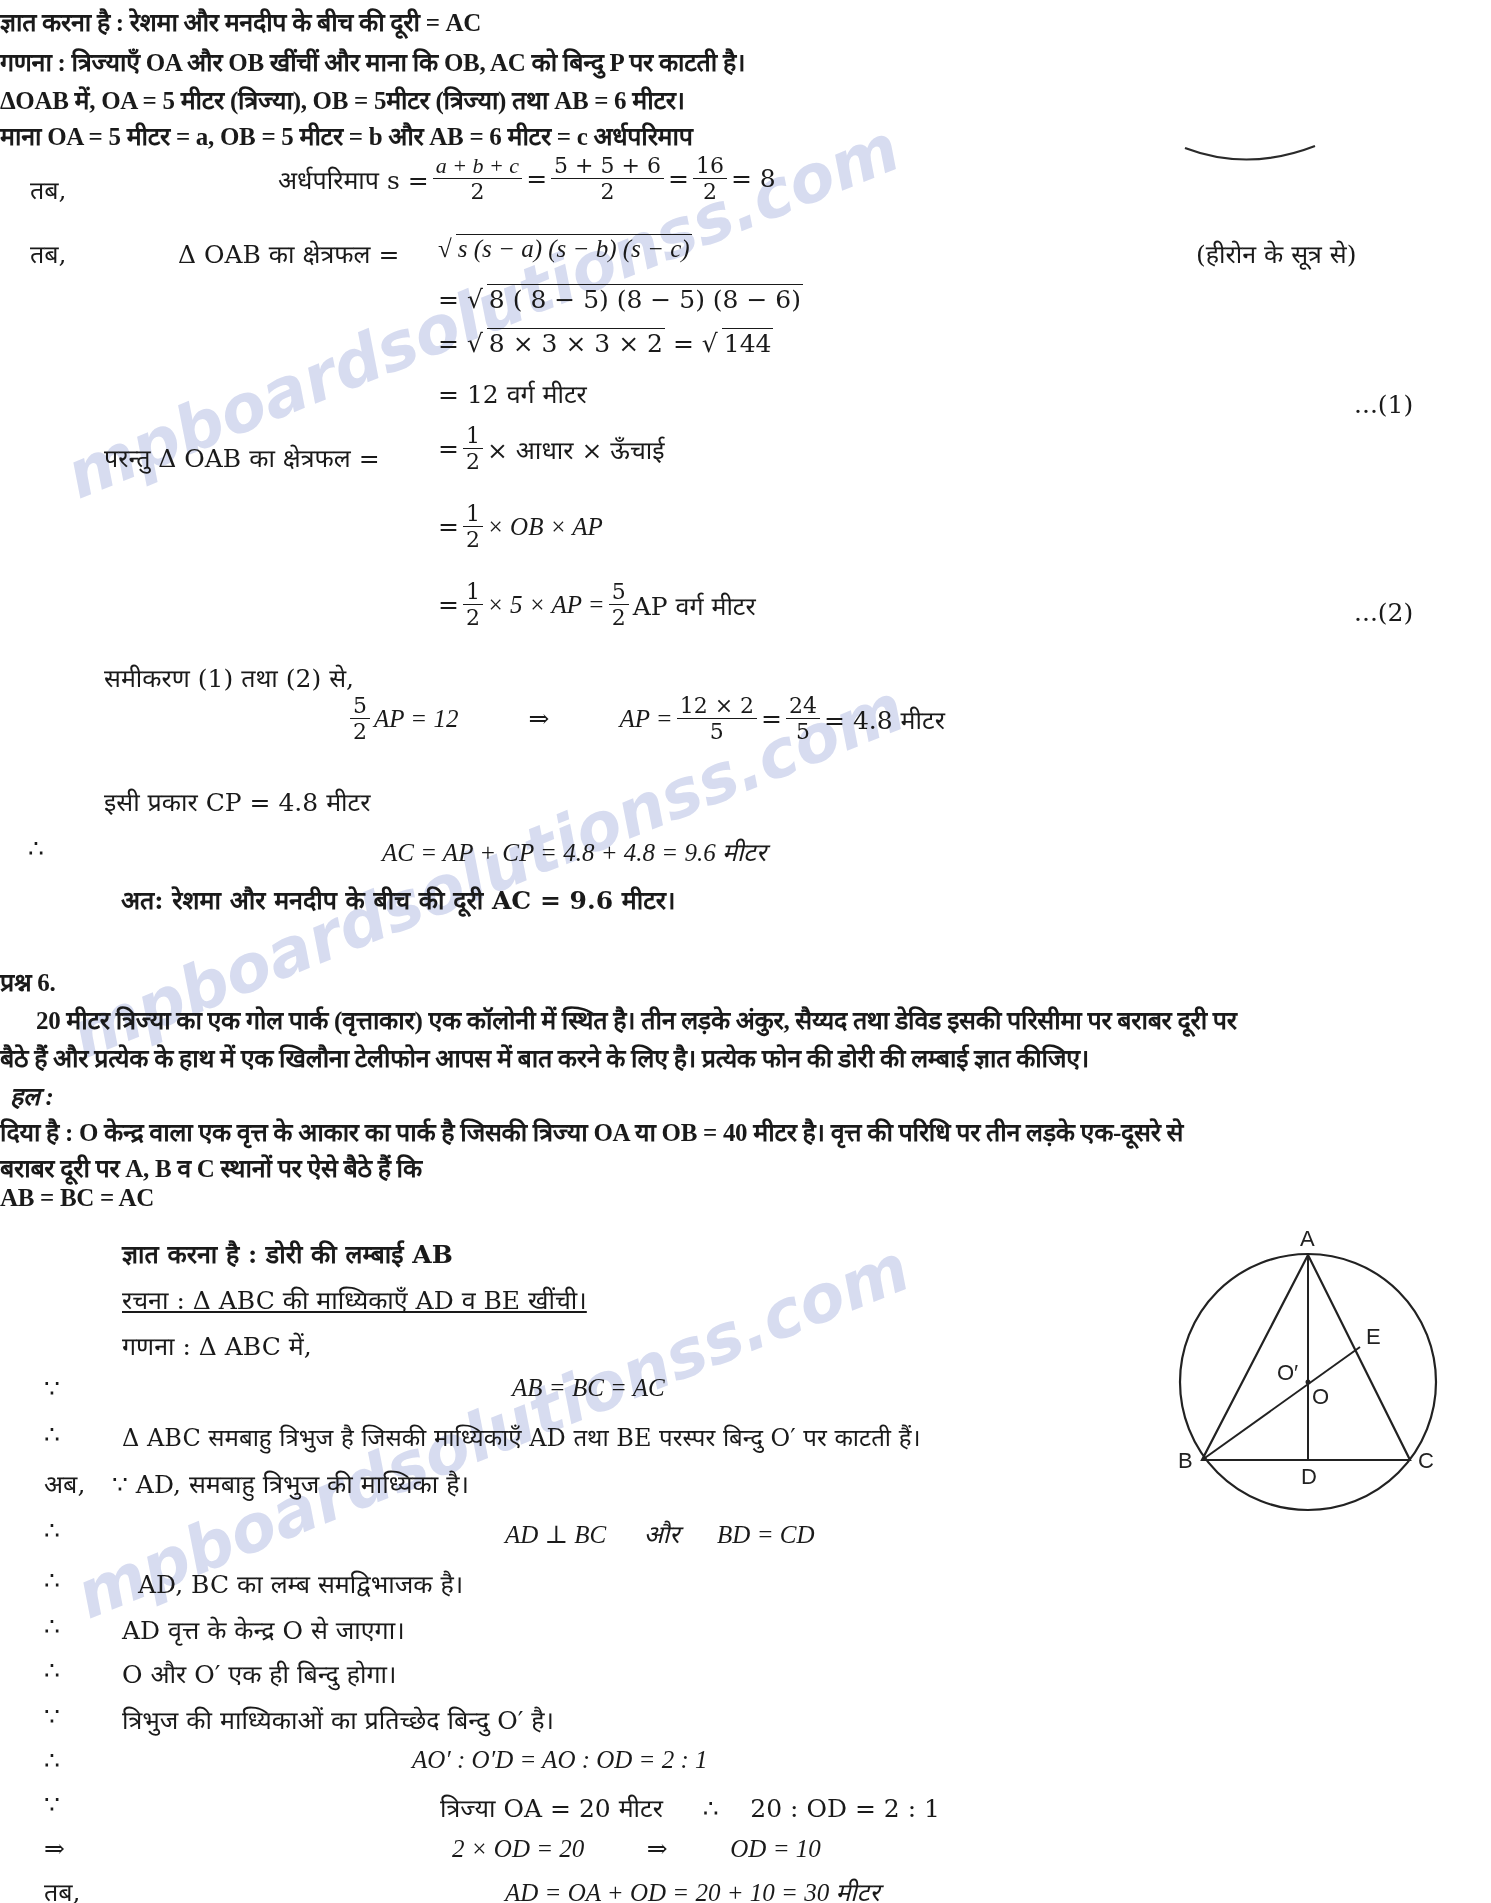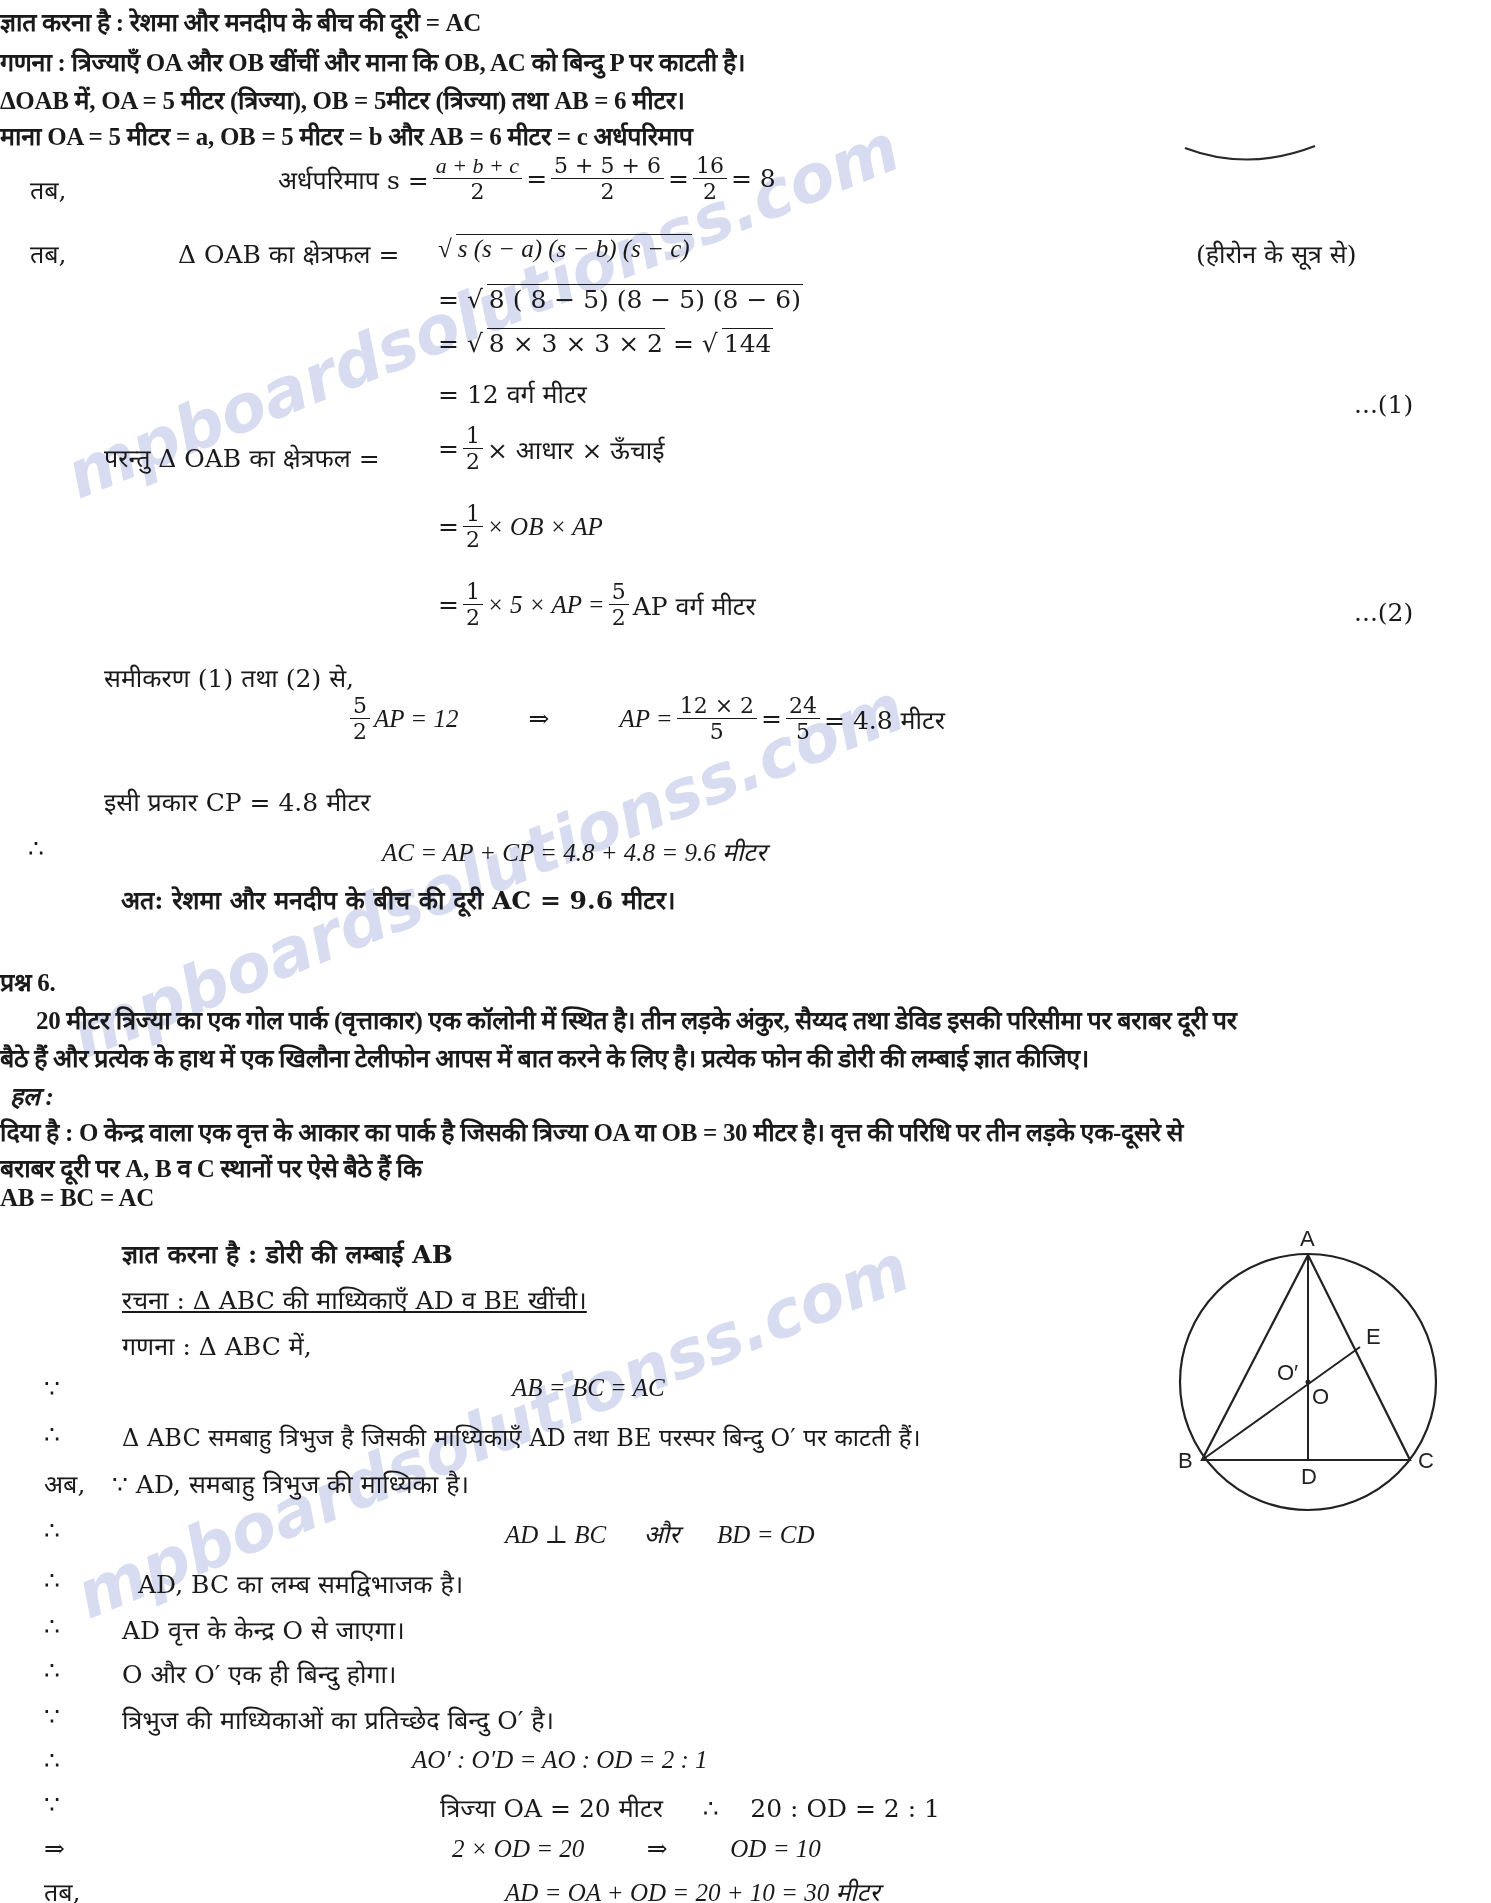--- a/index.html
+++ b/index.html
@@ -116,21 +116,21 @@
 </div>
 <div class="abs ln" style="left:104px; top:784px;">इसी प्रकार CP = 4.8 मीटर</div>
 <div class="abs ln" style="left:28px; top:834px;">∴</div>
 <div class="abs ln math" style="left:382px; top:834px;">AC = AP + CP = 4.8 + 4.8 = 9.6 मीटर</div>
 <div class="abs ln bold" style="left:121px; top:882px;">अत: रेशमा और मनदीप के बीच की दूरी AC = 9.6 मीटर।</div>
 
 <div class="abs hd" style="left:0; top:964px;">प्रश्न 6.</div>
 <div class="abs hd" style="left:0; top:1002px;margin-left:36px;">20 मीटर त्रिज्या का एक गोल पार्क (वृत्ताकार) एक कॉलोनी में स्थित है। तीन लड़के अंकुर, सैय्यद तथा डेविड इसकी परिसीमा पर बराबर दूरी पर</div>
 <div class="abs hd" style="left:0; top:1040px;">बैठे हैं और प्रत्येक के हाथ में एक खिलौना टेलीफोन आपस में बात करने के लिए है। प्रत्येक फोन की डोरी की लम्बाई ज्ञात कीजिए।</div>
 <div class="abs hd" style="left:10px; top:1078px;font-style:italic;">हल :</div>
-<div class="abs hd" style="left:0; top:1114px;">दिया है : O केन्द्र वाला एक वृत्त के आकार का पार्क है जिसकी त्रिज्या OA या OB = 30 मीटर है। वृत्त की परिधि पर तीन लड़के एक-दूसरे से</div>
+<div class="abs hd" style="left:0; top:1114px;">दिया है : O केन्द्र वाला एक वृत्त के आकार का पार्क है जिसकी त्रिज्या OA या OB = 40 मीटर है। वृत्त की परिधि पर तीन लड़के एक-दूसरे से</div>
 <div class="abs hd" style="left:0; top:1150px;">बराबर दूरी पर A, B व C स्थानों पर ऐसे बैठे हैं कि</div>
 <div class="abs hd" style="left:0; top:1184px;">AB = BC = AC</div>
 
 <div class="abs ln bold" style="left:122px; top:1236px;">ज्ञात करना है : डोरी की लम्बाई AB</div>
 <div class="abs ln" style="left:122px; top:1282px;text-decoration:underline;">रचना : Δ ABC की माध्यिकाएँ AD व BE खींची।</div>
 <div class="abs ln" style="left:122px; top:1328px;">गणना : Δ ABC में,</div>
 
 <div class="abs ln" style="left:44px; top:1374px;">∵</div>
 <div class="abs ln math" style="left:512px; top:1374px;">AB = BC = AC</div>
 

